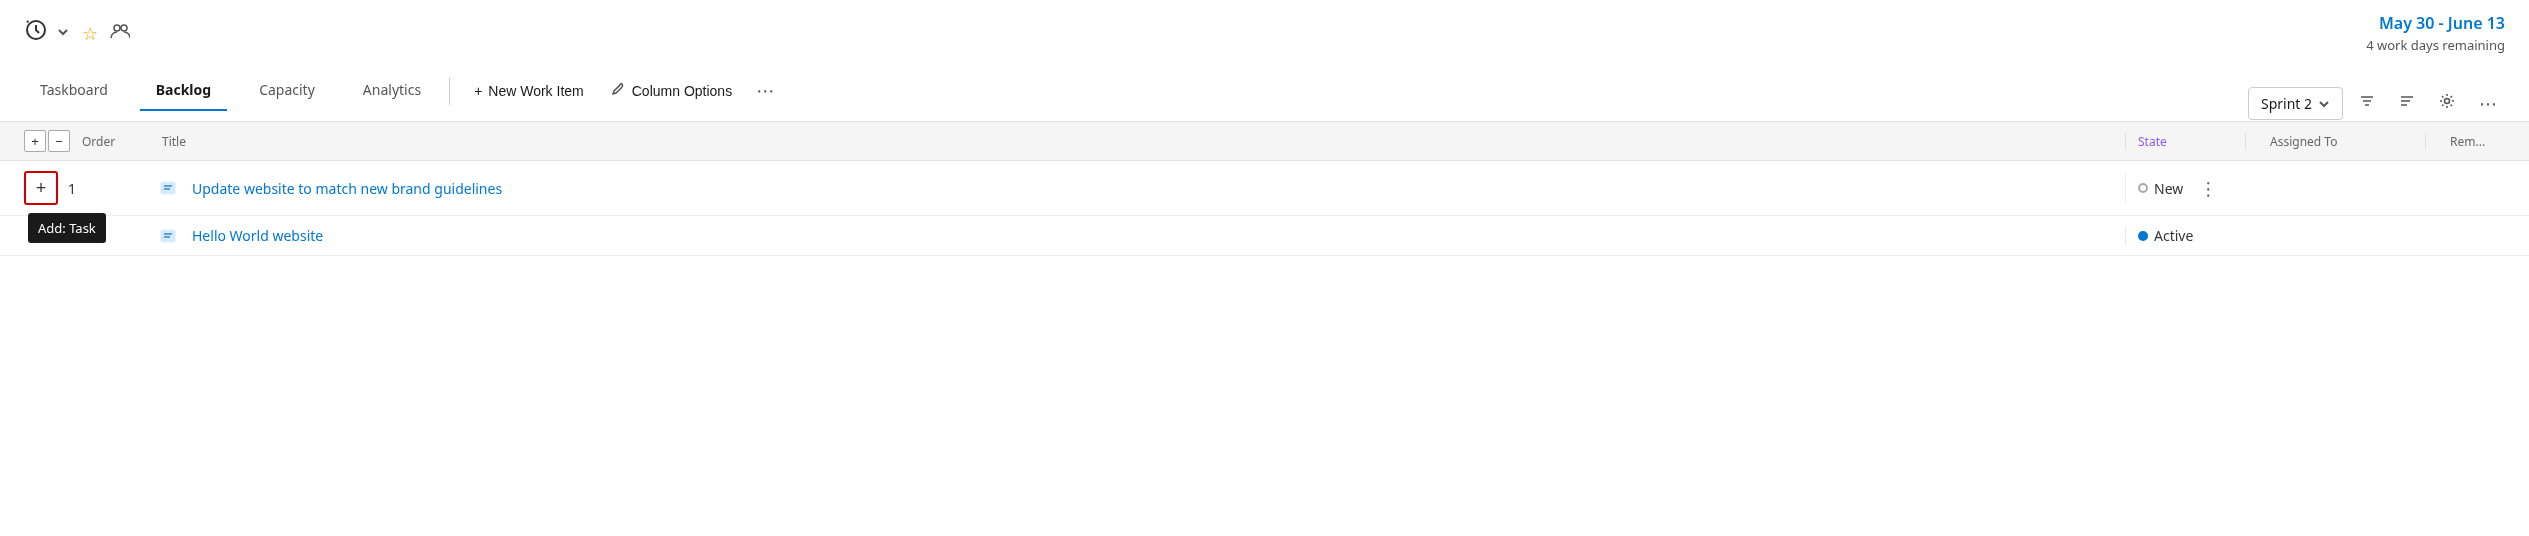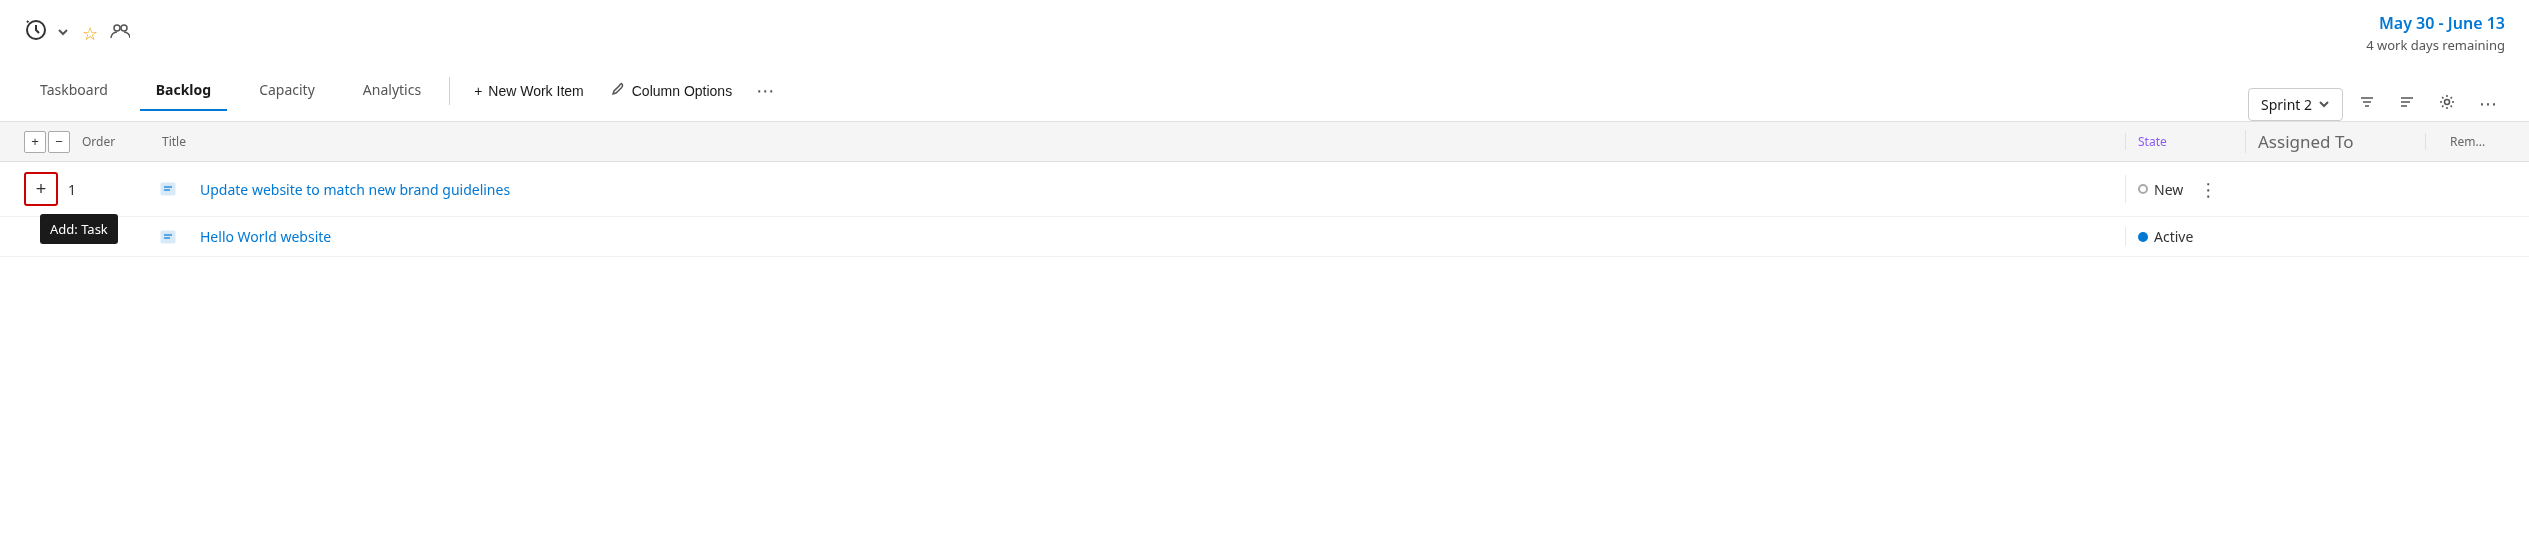--- a/index.html
+++ b/index.html
@@ -126,21 +126,21 @@
       cursor: pointer;
       color: #555;
       font-size: 18px;
       background: transparent;
       border: none;
       border-radius: 4px;
     }
     
     .right-toolbar {
       display: flex;
-      align-items: center;
+      align-items: flex-start;
       gap: 8px;
       margin-left: auto;
       margin-top: 27px;
     }
     .sprint-dropdown {
       display: flex;
       align-items: center;
       gap: 6px;
       border: 1px solid #ccc;
       border-radius: 4px;
@@ -204,24 +204,24 @@
     }
     .col-state {
       width: 120px;
       font-size: 12px;
       color: #8b5cf6;
       border-left: 1px solid #e0e0e0;
       padding-left: 12px;
     }
     .col-assigned {
       width: 180px;
-      font-size: 17px;
+      font-size: 12px;
       color: #666;
       border-left: 1px solid #e0e0e0;
-      padding-left: 12px;
+      padding-left: 24px;
     }
     .col-rem {
       width: 80px;
       font-size: 12px;
       color: #666;
       border-left: 1px solid #e0e0e0;
       padding-left: 24px;
     }
     
     .table-row {
@@ -250,21 +250,21 @@
     }
     .row-order {
       width: 80px;
       font-size: 14px;
       color: #333;
     }
     .row-title {
       flex: 1;
       display: flex;
       align-items: center;
-      gap: 24px;
+      gap: 16px;
       font-size: 14px;
       color: #0078d4;
       cursor: pointer;
       padding-left: 12px;
     }
     .work-item-icon {
       width: 16px;
       height: 16px;
       flex-shrink: 0;
     }
@@ -307,21 +307,21 @@
       border-left: 1px solid #e8e8e8;
       padding-left: 8px;
     }
     
     .tooltip-container {
       position: relative;
     }
     .tooltip {
       position: absolute;
       bottom: -38px;
-      left: 16px;
+      left: 4px;
       background: #1a1a1a;
       color: #fff;
       font-size: 13px;
       padding: 6px 10px;
       border-radius: 3px;
       white-space: nowrap;
       z-index: 10;
     }
     
     .row-spacer {

